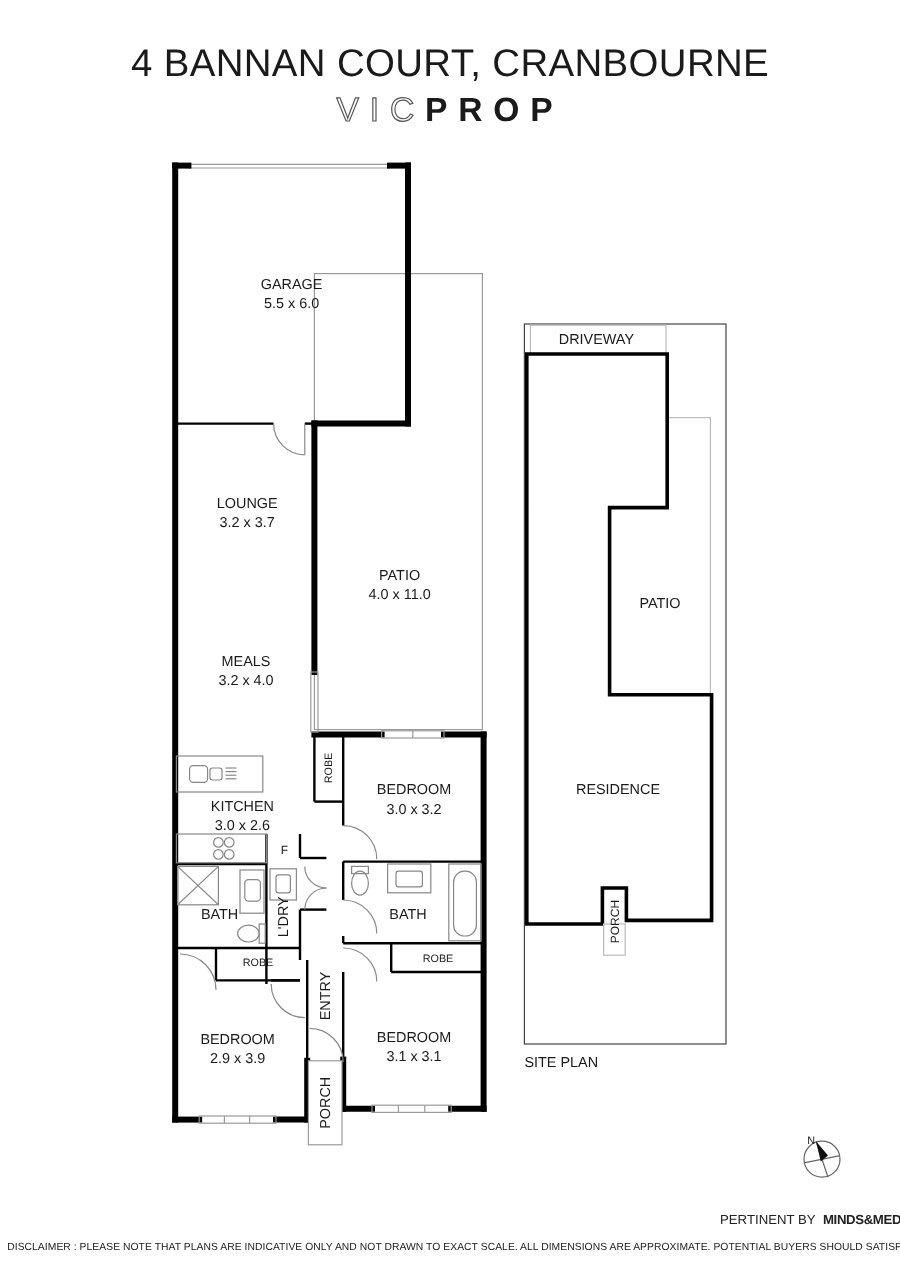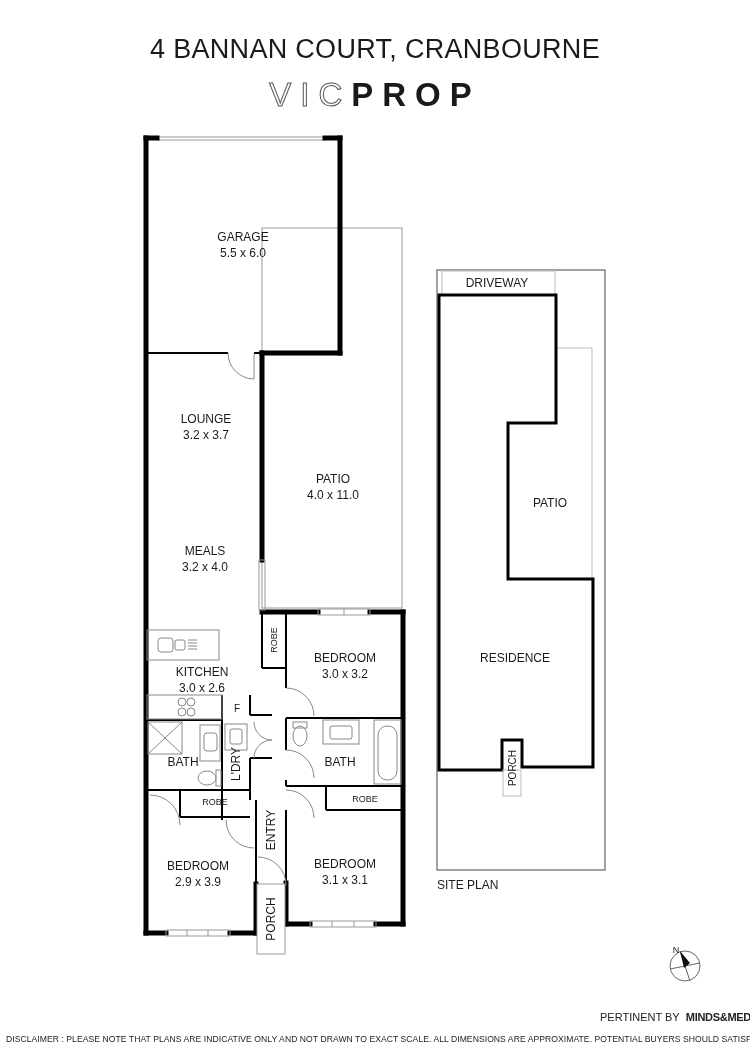--- a/index.html
+++ b/index.html
@@ -1,18 +1,18 @@
 <!DOCTYPE html>
 <html><head>
 <meta charset="utf-8">
 <style>
   html,body{margin:0;padding:0;background:#fff;}
   body{width:750px;height:1061px;position:relative;overflow:hidden;font-family:"Liberation Sans",sans-serif;color:#1a1a1a;}
-  .title{position:absolute;left:0;top:34px;width:750px;text-align:center;font-size:27px;letter-spacing:0.3px;color:#1a1a1a;}
-  .brand{position:absolute;left:0;top:76px;width:750px;text-align:center;font-size:33px;letter-spacing:9px;}
+  .title{position:absolute;left:0;top:34px;width:750px;text-align:center;font-size:32px;letter-spacing:0.3px;color:#1a1a1a;}
+  .brand{position:absolute;left:0;top:76px;width:750px;text-align:center;font-size:28px;letter-spacing:9px;}
   .brand .light{color:#fff;-webkit-text-stroke:1px #555;font-weight:400;}
   .brand .bold{color:#1a1a1a;font-weight:700;}
   svg.plan{position:absolute;left:0;top:0;}
   .lbl{font-family:"Liberation Sans",sans-serif;fill:#1a1a1a;}
   .produced{position:absolute;left:600px;top:1011px;font-size:11px;color:#222;white-space:nowrap;}
   .produced b{font-weight:900;letter-spacing:-0.3px;}
   .disclaimer{position:absolute;left:6px;top:1034px;font-size:8.6px;color:#222;white-space:nowrap;letter-spacing:0.05px;}
 </style>
 </head>
 <body>

